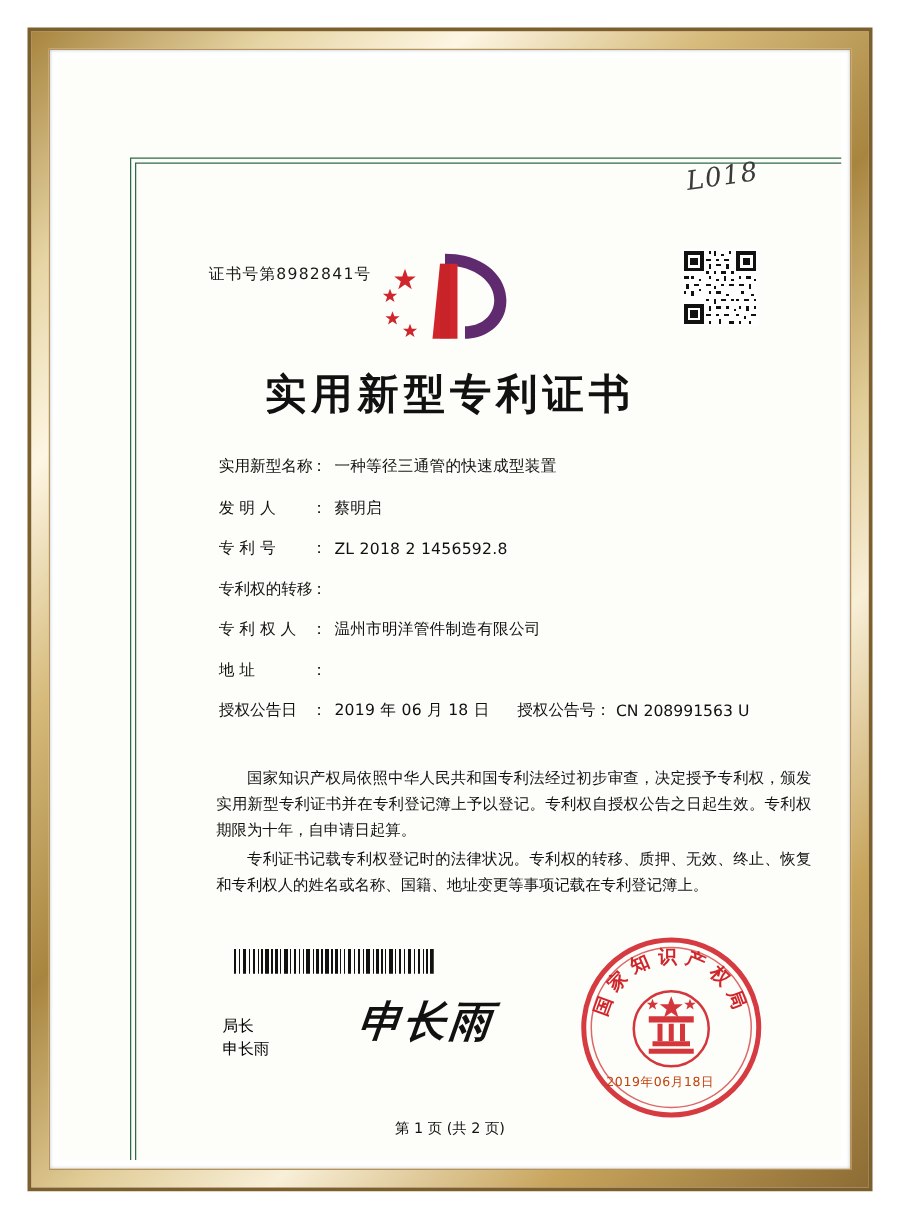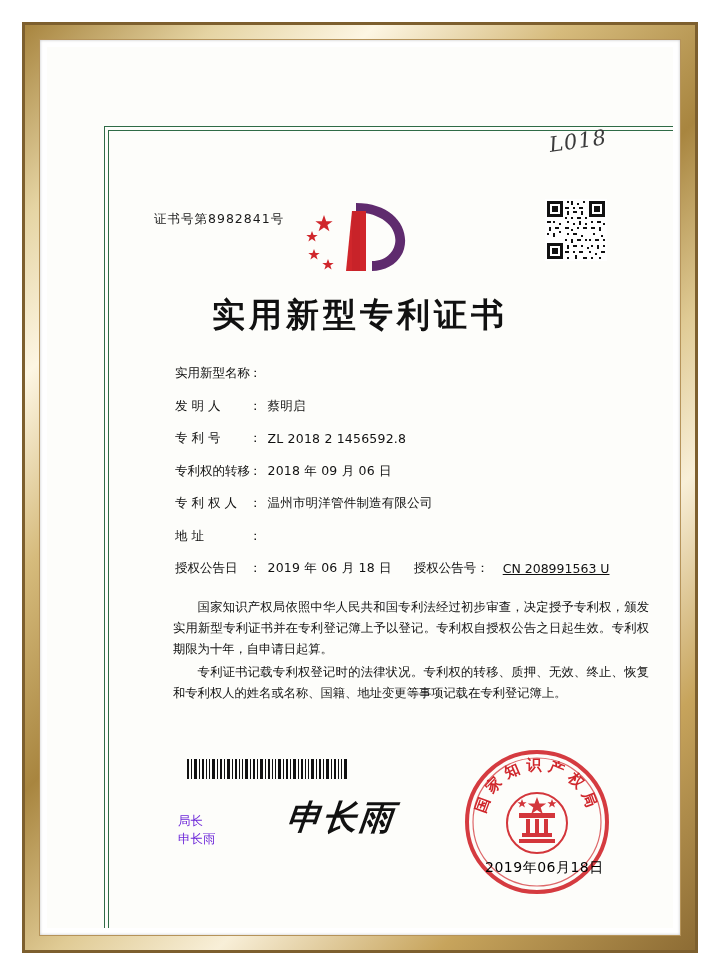--- a/index.html
+++ b/index.html
@@ -97,21 +97,21 @@
     font-size: 21px;
     font-style: italic;
     color: #3a3a3a;
     transform: rotate(-8deg);
     letter-spacing: 1px;
   }
 
   
   .cert-no {
     position: absolute;
-    left: 107px;
+    left: 120px;
     top: 164px;
     font-size: 12.5px;
     color: #1a1a1a;
     letter-spacing: 1px;
   }
 
   
   .qr {
     position: absolute;
     right: 66px;
@@ -172,31 +172,30 @@
     flex: 1 1 auto;
     letter-spacing: 0.2px;
   }
   .field-row .second-label {
     margin-left: 22px;
     flex: 0 0 auto;
     white-space: nowrap;
     font-family: Liberation Serif, serif;
   }
   .field-row .second-value {
-    margin-left: 14px;
+    margin-left: 4px;
     flex: 0 0 auto;
     white-space: nowrap;
-    text-decoration: underline;
   }
 
   
   .body-text {
     position: absolute;
     left: 126px;
-    top: 550px;
+    top: 565px;
     width: 476px;
     font-size: 12.3px;
     line-height: 21px;
     color: #111;
     text-align: justify;
   }
   .body-text p {
     margin: 0 0 2px 0;
     text-indent: 2em;
   }
@@ -210,21 +209,21 @@
     height: 20px;
   }
 
   
   .sig-label {
     position: absolute;
     left: 131px;
     top: 765px;
     font-size: 12.5px;
     line-height: 18px;
-    color: #6d28d9;
+    color: #000000;
   }
   .sig-script {
     position: absolute;
     left: 240px;
     top: 748px;
     font-family: "DejaVu Serif", "Liberation Serif", serif;
     font-size: 34px;
     font-style: italic;
     font-weight: bold;
     color: #111;
@@ -237,22 +236,22 @@
     position: absolute;
     left: 415px;
     top: 700px;
     width: 150px;
     height: 150px;
   }
   .seal-date {
     position: absolute;
     left: 438px;
     top: 812px;
-    font-size: 14px;
-    color: #000000;
+    font-size: 10px;
+    color: #c2410c;
     letter-spacing: 0.5px;
   }
 
   
   .page-no {
     position: absolute;
     left: 0; right: 0;
     top: 848px;
     text-align: center;
     font-size: 11.5px;
@@ -373,38 +372,38 @@
       </svg>
     </div>
 
     <div class="title">实用新型专利证书</div>
 
     <div class="fields">
 
       <div class="field-row">
         <span class="field-label">实用新型名称</span>
         <span class="field-colon">：</span>
+        <span class="field-value">一种等径三通管的快速成型装置</span>
       </div>
 
       <div class="field-row">
         <span class="field-label">发  明  人</span>
         <span class="field-colon">：</span>
         <span class="field-value">蔡明启</span>
       </div>
 
       <div class="field-row">
         <span class="field-label">专  利  号</span>
         <span class="field-colon">：</span>
         <span class="field-value">ZL 2018 2 1456592.8</span>
       </div>
 
       <div class="field-row">
         <span class="field-label">专利权的转移</span>
         <span class="field-colon">：</span>
-        <span class="field-value">2018 年 09 月 06 日</span>
       </div>
 
       <div class="field-row">
         <span class="field-label">专 利 权 人</span>
         <span class="field-colon">：</span>
         <span class="field-value">温州市明洋管件制造有限公司</span>
       </div>
 
       <div class="field-row">
         <span class="field-label">地      址</span>
@@ -508,15 +507,16 @@
           <path id="sealArc" d="M 75 75 m -52 0 a 52 52 0 1 1 104 0"></path>
         </defs>
         <text font-family="DejaVu Sans, sans-serif" font-size="15" font-weight="bold" fill="#d0262b" letter-spacing="6">
           <textPath href="#sealArc" startOffset="50%" text-anchor="middle">国家知识产权局</textPath>
         </text>
       </svg>
     </div>
 
     <div class="seal-date">2019年06月18日</div>
 
+    <div class="page-no">第 1 页 (共 2 页)</div>
 
   </div>
 </div>
 
 </body></html>

